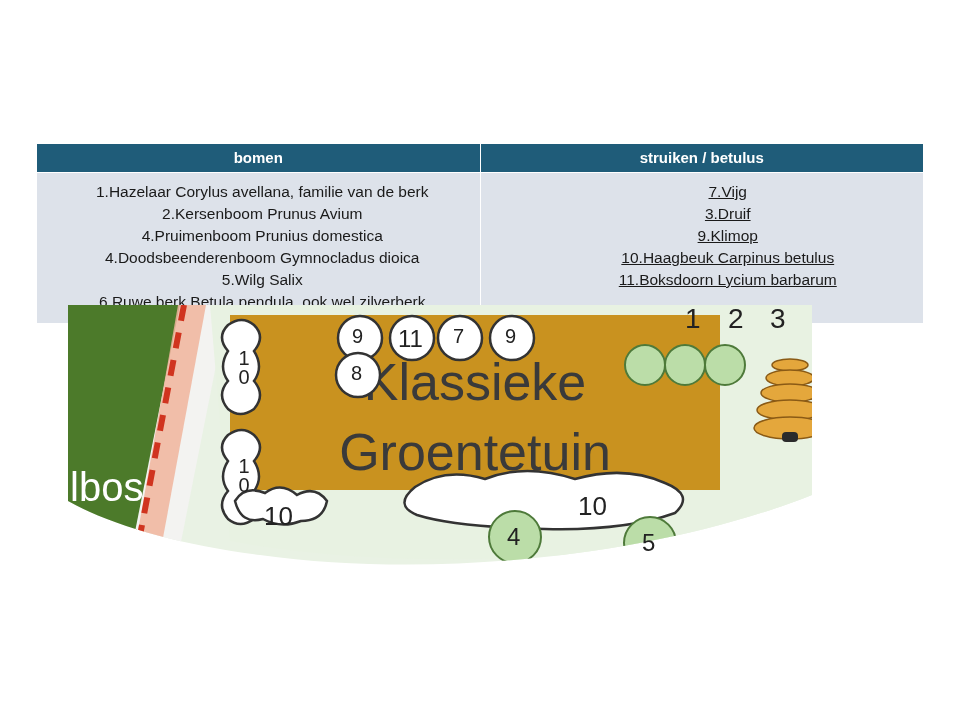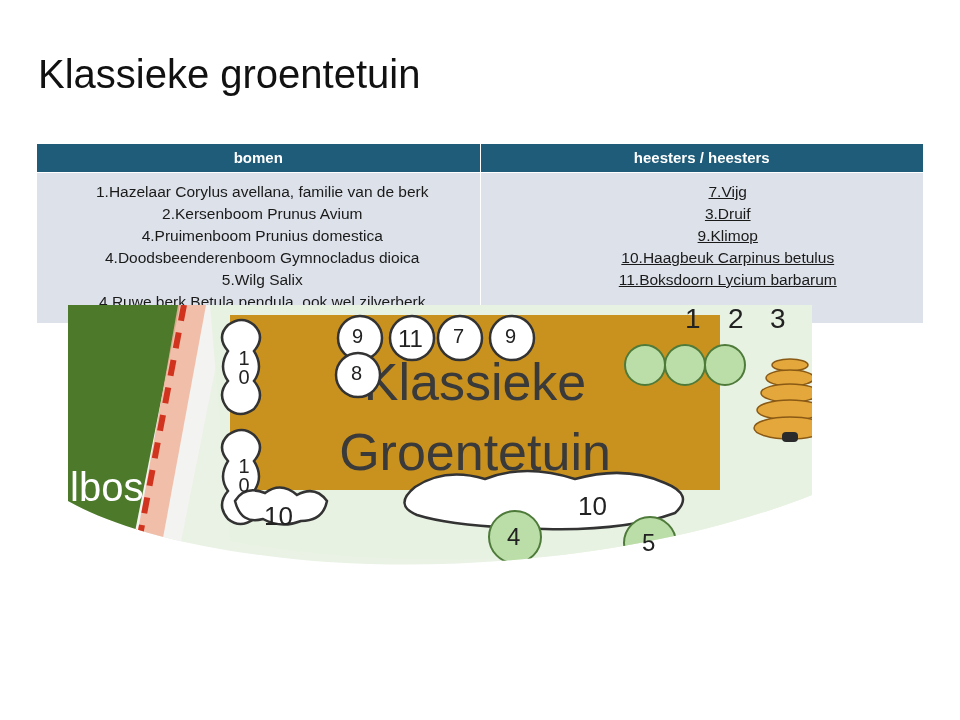--- a/index.html
+++ b/index.html
@@ -88,39 +88,38 @@
     font-family: "Liberation Sans", sans-serif;
     color: #222222;
     pointer-events: none;
   }
 </style>
 </head>
 <body>
 
 <div class="slide">
 
-  <div class="slide-title">Klassieke groentetuin</div>
 
   <table class="tbl">
     <thead>
       <tr>
         <th>bomen</th>
-        <th>heesters / heesters</th>
+        <th>struiken / betulus</th>
       </tr>
     </thead>
     <tbody>
       <tr>
         <td class="col-left">
           <ul class="item-list left">
             <li>1.Hazelaar Corylus avellana, familie van de berk</li>
             <li>2.Kersenboom Prunus Avium</li>
             <li>4.Pruimenboom Prunius domestica</li>
             <li>4.Doodsbeenderenboom Gymnocladus dioica</li>
             <li>5.Wilg Salix</li>
-            <li>4.Ruwe berk Betula pendula, ook wel zilverberk</li>
+            <li>6.Ruwe berk Betula pendula, ook wel zilverberk</li>
           </ul>
         </td>
         <td class="col-right">
           <ul class="item-list right">
             <li>7.Vijg</li>
             <li>3.Druif</li>
             <li>9.Klimop</li>
             <li>10.Haagbeuk Carpinus betulus</li>
             <li>11.Boksdoorn Lycium barbarum</li>
           </ul>

